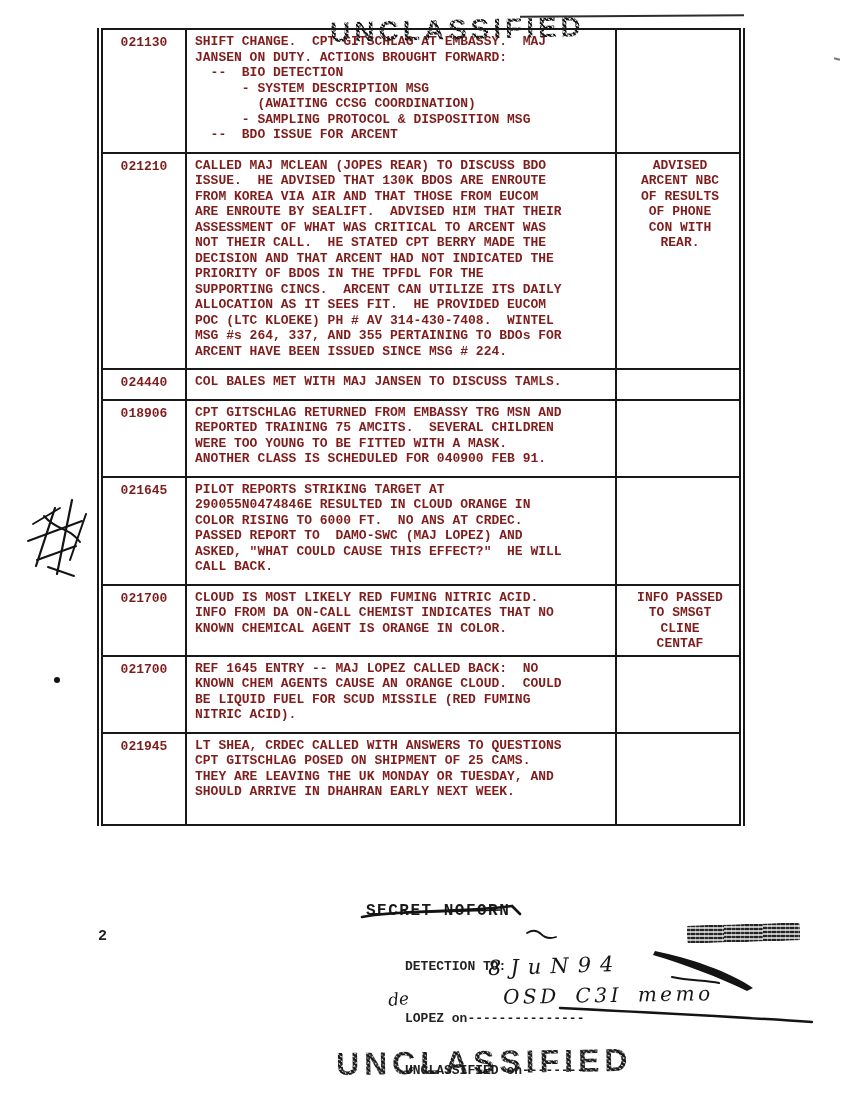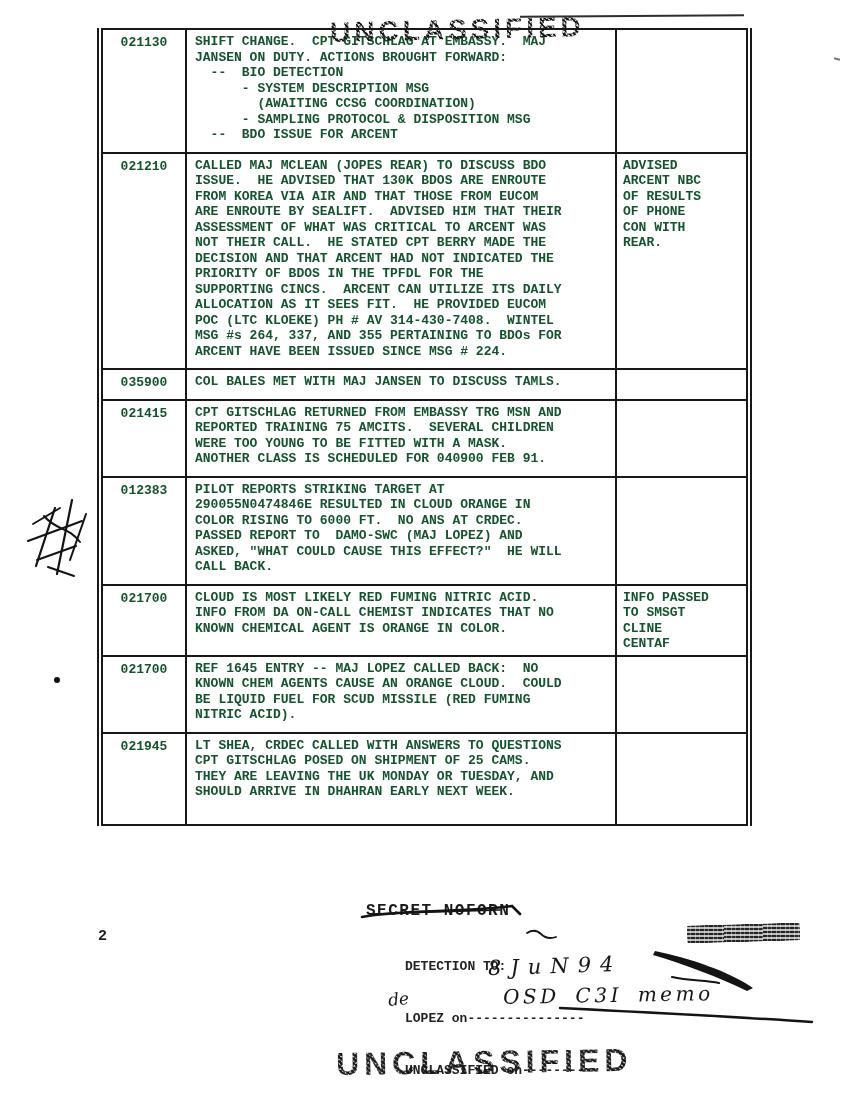--- a/index.html
+++ b/index.html
@@ -3,24 +3,24 @@
 <meta charset="utf-8">
 <style>
   html,body{margin:0;padding:0;background:#ffffff;}
   .page{position:relative;width:850px;height:1098px;background:#ffffff;overflow:hidden;
         font-family:"Liberation Mono",monospace;color:#1e1e1e;}
 
   
   .log-table{position:absolute;left:97px;top:28px;border-collapse:collapse;table-layout:fixed;
              border:2px solid #181818;border-left:6px double #181818;border-right:6px double #181818;}
   .log-table td{border:2px solid #181818;vertical-align:top;
-                font:bold 13px/15.5px "Liberation Mono",monospace;color:#14532d;margin-top:13px;}
+                font:bold 13px/15.5px "Liberation Mono",monospace;color:#7f1d1d;margin-top:13px;}
   td.time{width:80px;text-align:center;padding-top:5px;white-space:pre;}
   td.entry{width:416px;padding:4px 4px 9px 8px;white-space:pre;}
-  td.note{width:114px;padding:4px 9px 3px 6px;white-space:pre;}
+  td.note{width:114px;padding:4px 2px 3px 6px;white-space:pre;text-align:center;}
 
   
   .stamp{position:absolute;font-family:"Liberation Sans",sans-serif;font-weight:700;
          color:#181818;white-space:nowrap;z-index:5;}
   .stamp-top{left:330px;top:14px;font-size:28px;letter-spacing:4px;transform:rotate(-1.3deg);
      -webkit-mask-image:repeating-linear-gradient(41deg,#000 0 1.6px,rgba(0,0,0,.12) 1.6px 3.4px),
                         repeating-linear-gradient(-64deg,rgba(0,0,0,.55) 0 2px,rgba(0,0,0,.05) 2px 3.1px);
      mask-image:repeating-linear-gradient(41deg,#000 0 1.6px,rgba(0,0,0,.12) 1.6px 3.4px),
                 repeating-linear-gradient(-64deg,rgba(0,0,0,.55) 0 2px,rgba(0,0,0,.05) 2px 3.1px);}
   .stamp-bottom{left:336px;top:1044px;font-size:32px;letter-spacing:5px;transform:rotate(-0.8deg);
@@ -90,34 +90,34 @@
 MSG #s 264, 337, AND 355 PERTAINING TO BDOs FOR
 ARCENT HAVE BEEN ISSUED SINCE MSG # 224.</td>
         <td class="note">ADVISED
 ARCENT NBC
 OF RESULTS
 OF PHONE
 CON WITH
 REAR.</td>
       </tr>
       <tr style="height:22px">
-        <td class="time">035900</td>
+        <td class="time">024440</td>
         <td class="entry">COL BALES MET WITH MAJ JANSEN TO DISCUSS TAMLS.</td>
         <td class="note"></td>
       </tr>
       <tr style="height:66px">
-        <td class="time">021415</td>
+        <td class="time">018906</td>
         <td class="entry">CPT GITSCHLAG RETURNED FROM EMBASSY TRG MSN AND
 REPORTED TRAINING 75 AMCITS.  SEVERAL CHILDREN
 WERE TOO YOUNG TO BE FITTED WITH A MASK.
 ANOTHER CLASS IS SCHEDULED FOR 040900 FEB 91.</td>
         <td class="note"></td>
       </tr>
       <tr style="height:98px">
-        <td class="time">012383</td>
+        <td class="time">021645</td>
         <td class="entry">PILOT REPORTS STRIKING TARGET AT
 290055N0474846E RESULTED IN CLOUD ORANGE IN
 COLOR RISING TO 6000 FT.  NO ANS AT CRDEC.
 PASSED REPORT TO  DAMO-SWC (MAJ LOPEZ) AND
 ASKED, "WHAT COULD CAUSE THIS EFFECT?"  HE WILL
 CALL BACK.</td>
         <td class="note"></td>
       </tr>
       <tr style="height:70px">
         <td class="time">021700</td>

